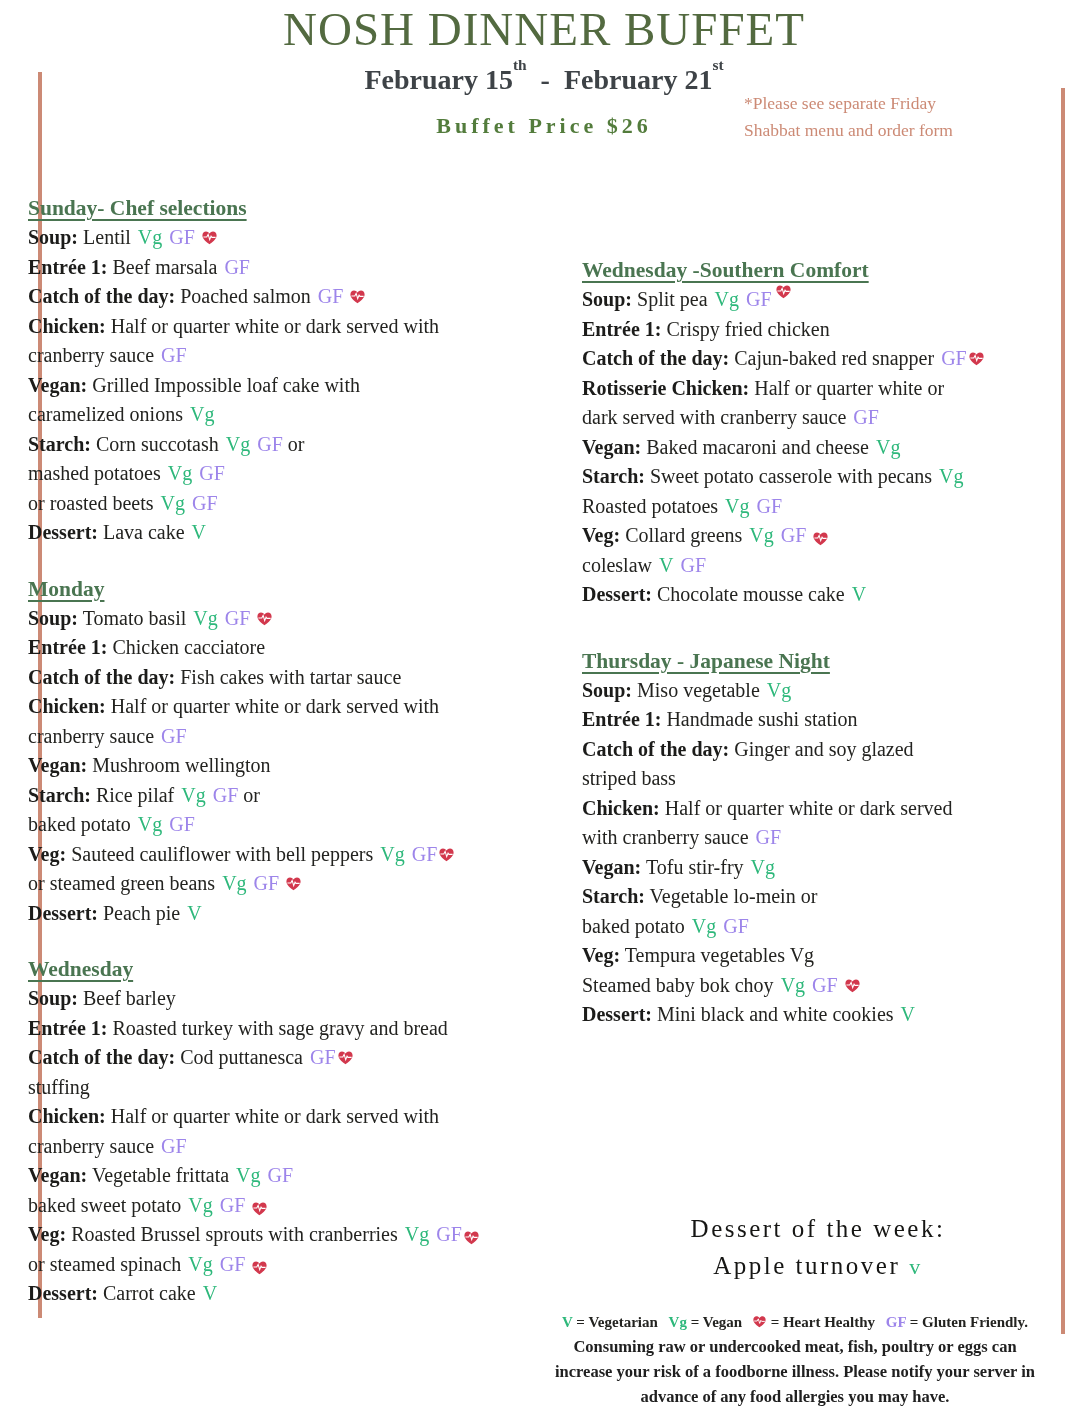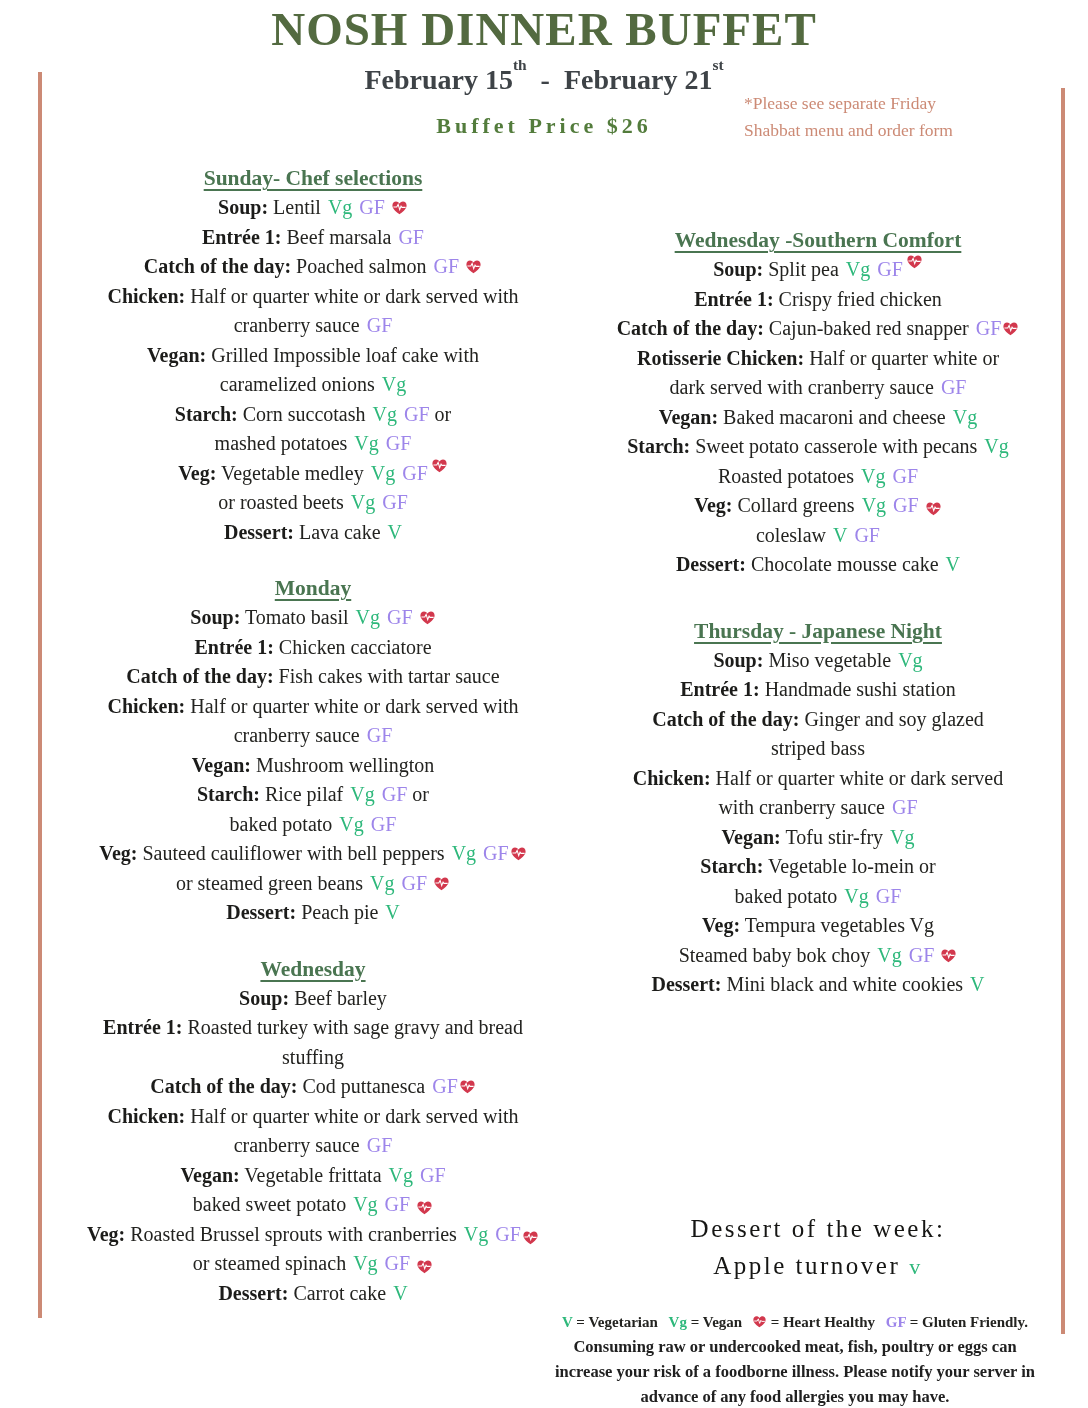--- a/index.html
+++ b/index.html
@@ -2,29 +2,29 @@
 <html><head>
 <meta charset="utf-8">
 <style>
   html,body{margin:0;padding:0;background:#fff;}
   .page{position:relative;width:1088px;height:1408px;background:#fff;overflow:hidden;
         font-family:"Liberation Serif","DejaVu Serif",serif;color:var(--text,#232320);}
   .vline{position:absolute;width:4px;background:var(--salmon,#cc8a75);}
   .vline.left{left:38px;top:72px;height:1246px;}
   .vline.right{left:1061px;top:88px;height:1246px;}
   .title{position:absolute;top:2px;left:0;width:100%;text-align:center;margin:0;
-         font-size:47px;font-weight:bold;letter-spacing:1px;color:var(--title-green,#536a40);}
+         font-size:47px;font-weight:normal;letter-spacing:1px;color:var(--title-green,#536a40);}
   .date{position:absolute;top:64px;left:0;width:100%;text-align:center;
         font-size:28px;font-weight:bold;color:var(--date,#3e4347);}
   .date sup{font-size:0.55em;position:relative;top:-0.55em;}
   .price{position:absolute;top:113px;left:0;width:100%;text-align:center;
          font-size:22px;font-weight:bold;letter-spacing:4px;color:var(--price-green,#537c3c);}
   .note{position:absolute;top:90px;left:744px;width:286px;text-align:left;
         font-size:17.5px;line-height:1.55;color:var(--salmon,#cc8a75);}
-  .col{position:absolute;text-align:center;}
+  .col{position:absolute;margin-top:30px;}
   .col-left{top:163px;left:28px;width:570px;}
   .col-right{top:225px;left:582px;width:472px;}
   .day{margin-bottom:26px;}
   .col-right .day{margin-bottom:36px;}
   .day-title{margin:0;font-size:21.5px;line-height:30px;font-weight:bold;
              color:var(--heading-green,#4a7551);text-decoration:underline;
              text-underline-offset:4px;text-decoration-thickness:2px;}
   .menu-line{font-size:20px;line-height:29.5px;white-space:nowrap;}
   .lbl{font-weight:bold;color:#1c1c1a;}
   .txt{color:var(--text,#232320);}
@@ -76,24 +76,20 @@
         <div class="menu-line"><span class="lbl">Catch of the day:</span><span class="txt"> Poached salmon</span><span class="tag gf">GF</span><span class="heart"><svg viewBox="0 0 24 22">
               <path d="M12 20.8C8.6 18.4 1.6 13.6 1.6 7.9 1.6 4.6 4 2.2 6.9 2.2c2 0 3.9 1.1 5.1 3 1.2-1.9 3.1-3 5.1-3 2.9 0 5.3 2.4 5.3 5.7 0 5.7-7 10.5-10.4 12.9z"></path>
               <polyline points="3,10.2 8,10.2 10,6.5 12.3,14.2 14.3,9 15.6,10.8 21,10.8"></polyline>
             </svg></span></div>
         <div class="menu-line"><span class="lbl">Chicken:</span><span class="txt"> Half or quarter white or dark served with</span></div>
         <div class="menu-line"><span class="txt">cranberry sauce</span><span class="tag gf">GF</span></div>
         <div class="menu-line"><span class="lbl">Vegan:</span><span class="txt"> Grilled Impossible loaf cake with</span></div>
         <div class="menu-line"><span class="txt">caramelized onions</span><span class="tag vg">Vg</span></div>
         <div class="menu-line"><span class="lbl">Starch:</span><span class="txt"> Corn succotash</span><span class="tag vg">Vg</span><span class="tag gf">GF</span><span class="txt"> or</span></div>
         <div class="menu-line"><span class="txt">mashed potatoes</span><span class="tag vg">Vg</span><span class="tag gf">GF</span></div>
-        <div class="menu-line"><span class="lbl">Veg:</span><span class="txt"> Vegetable medley</span><span class="tag vg">Vg</span><span class="tag gf">GF</span><span class="heart up"><svg viewBox="0 0 24 22">
-              <path d="M12 20.8C8.6 18.4 1.6 13.6 1.6 7.9 1.6 4.6 4 2.2 6.9 2.2c2 0 3.9 1.1 5.1 3 1.2-1.9 3.1-3 5.1-3 2.9 0 5.3 2.4 5.3 5.7 0 5.7-7 10.5-10.4 12.9z"></path>
-              <polyline points="3,10.2 8,10.2 10,6.5 12.3,14.2 14.3,9 15.6,10.8 21,10.8"></polyline>
-            </svg></span></div>
         <div class="menu-line"><span class="txt">or roasted beets</span><span class="tag vg">Vg</span><span class="tag gf">GF</span></div>
         <div class="menu-line"><span class="lbl">Dessert:</span><span class="txt"> Lava cake</span><span class="tag v">V</span></div>
       </section>
       <section class="day">
         <h3 class="day-title">Monday</h3>
         <div class="menu-line"><span class="lbl">Soup:</span><span class="txt"> Tomato basil</span><span class="tag vg">Vg</span><span class="tag gf">GF</span><span class="heart"><svg viewBox="0 0 24 22">
               <path d="M12 20.8C8.6 18.4 1.6 13.6 1.6 7.9 1.6 4.6 4 2.2 6.9 2.2c2 0 3.9 1.1 5.1 3 1.2-1.9 3.1-3 5.1-3 2.9 0 5.3 2.4 5.3 5.7 0 5.7-7 10.5-10.4 12.9z"></path>
               <polyline points="3,10.2 8,10.2 10,6.5 12.3,14.2 14.3,9 15.6,10.8 21,10.8"></polyline>
             </svg></span></div>
         <div class="menu-line"><span class="lbl">Entrée 1:</span><span class="txt"> Chicken cacciatore</span></div>
@@ -110,25 +106,25 @@
         <div class="menu-line"><span class="txt">or steamed green beans</span><span class="tag vg">Vg</span><span class="tag gf">GF</span><span class="heart"><svg viewBox="0 0 24 22">
               <path d="M12 20.8C8.6 18.4 1.6 13.6 1.6 7.9 1.6 4.6 4 2.2 6.9 2.2c2 0 3.9 1.1 5.1 3 1.2-1.9 3.1-3 5.1-3 2.9 0 5.3 2.4 5.3 5.7 0 5.7-7 10.5-10.4 12.9z"></path>
               <polyline points="3,10.2 8,10.2 10,6.5 12.3,14.2 14.3,9 15.6,10.8 21,10.8"></polyline>
             </svg></span></div>
         <div class="menu-line"><span class="lbl">Dessert:</span><span class="txt"> Peach pie</span><span class="tag v">V</span></div>
       </section>
       <section class="day">
         <h3 class="day-title">Wednesday</h3>
         <div class="menu-line"><span class="lbl">Soup:</span><span class="txt"> Beef barley</span></div>
         <div class="menu-line"><span class="lbl">Entrée 1:</span><span class="txt"> Roasted turkey with sage gravy and bread</span></div>
+        <div class="menu-line"><span class="lbl">Catch of the day:</span><span class="txt"> Cod puttanesca</span><span class="tag gf">GF</span><span class="heart tight"><svg viewBox="0 0 24 22">
+              <path d="M12 20.8C8.6 18.4 1.6 13.6 1.6 7.9 1.6 4.6 4 2.2 6.9 2.2c2 0 3.9 1.1 5.1 3 1.2-1.9 3.1-3 5.1-3 2.9 0 5.3 2.4 5.3 5.7 0 5.7-7 10.5-10.4 12.9z"></path>
+              <polyline points="3,10.2 8,10.2 10,6.5 12.3,14.2 14.3,9 15.6,10.8 21,10.8"></polyline>
+            </svg></span></div>
         <div class="menu-line"><span class="txt">stuffing</span></div>
-        <div class="menu-line"><span class="lbl">Catch of the day:</span><span class="txt"> Cod puttanesca</span><span class="tag gf">GF</span><span class="heart tight"><svg viewBox="0 0 24 22">
-              <path d="M12 20.8C8.6 18.4 1.6 13.6 1.6 7.9 1.6 4.6 4 2.2 6.9 2.2c2 0 3.9 1.1 5.1 3 1.2-1.9 3.1-3 5.1-3 2.9 0 5.3 2.4 5.3 5.7 0 5.7-7 10.5-10.4 12.9z"></path>
-              <polyline points="3,10.2 8,10.2 10,6.5 12.3,14.2 14.3,9 15.6,10.8 21,10.8"></polyline>
-            </svg></span></div>
         <div class="menu-line"><span class="lbl">Chicken:</span><span class="txt"> Half or quarter white or dark served with</span></div>
         <div class="menu-line"><span class="txt">cranberry sauce</span><span class="tag gf">GF</span></div>
         <div class="menu-line"><span class="lbl">Vegan:</span><span class="txt"> Vegetable frittata</span><span class="tag vg">Vg</span><span class="tag gf">GF</span></div>
         <div class="menu-line"><span class="txt">baked sweet potato</span><span class="tag vg">Vg</span><span class="tag gf">GF</span><span class="heart down"><svg viewBox="0 0 24 22">
               <path d="M12 20.8C8.6 18.4 1.6 13.6 1.6 7.9 1.6 4.6 4 2.2 6.9 2.2c2 0 3.9 1.1 5.1 3 1.2-1.9 3.1-3 5.1-3 2.9 0 5.3 2.4 5.3 5.7 0 5.7-7 10.5-10.4 12.9z"></path>
               <polyline points="3,10.2 8,10.2 10,6.5 12.3,14.2 14.3,9 15.6,10.8 21,10.8"></polyline>
             </svg></span></div>
         <div class="menu-line"><span class="lbl">Veg:</span><span class="txt"> Roasted Brussel sprouts with cranberries</span><span class="tag vg">Vg</span><span class="tag gf">GF</span><span class="heart tight down"><svg viewBox="0 0 24 22">
               <path d="M12 20.8C8.6 18.4 1.6 13.6 1.6 7.9 1.6 4.6 4 2.2 6.9 2.2c2 0 3.9 1.1 5.1 3 1.2-1.9 3.1-3 5.1-3 2.9 0 5.3 2.4 5.3 5.7 0 5.7-7 10.5-10.4 12.9z"></path>
               <polyline points="3,10.2 8,10.2 10,6.5 12.3,14.2 14.3,9 15.6,10.8 21,10.8"></polyline>

